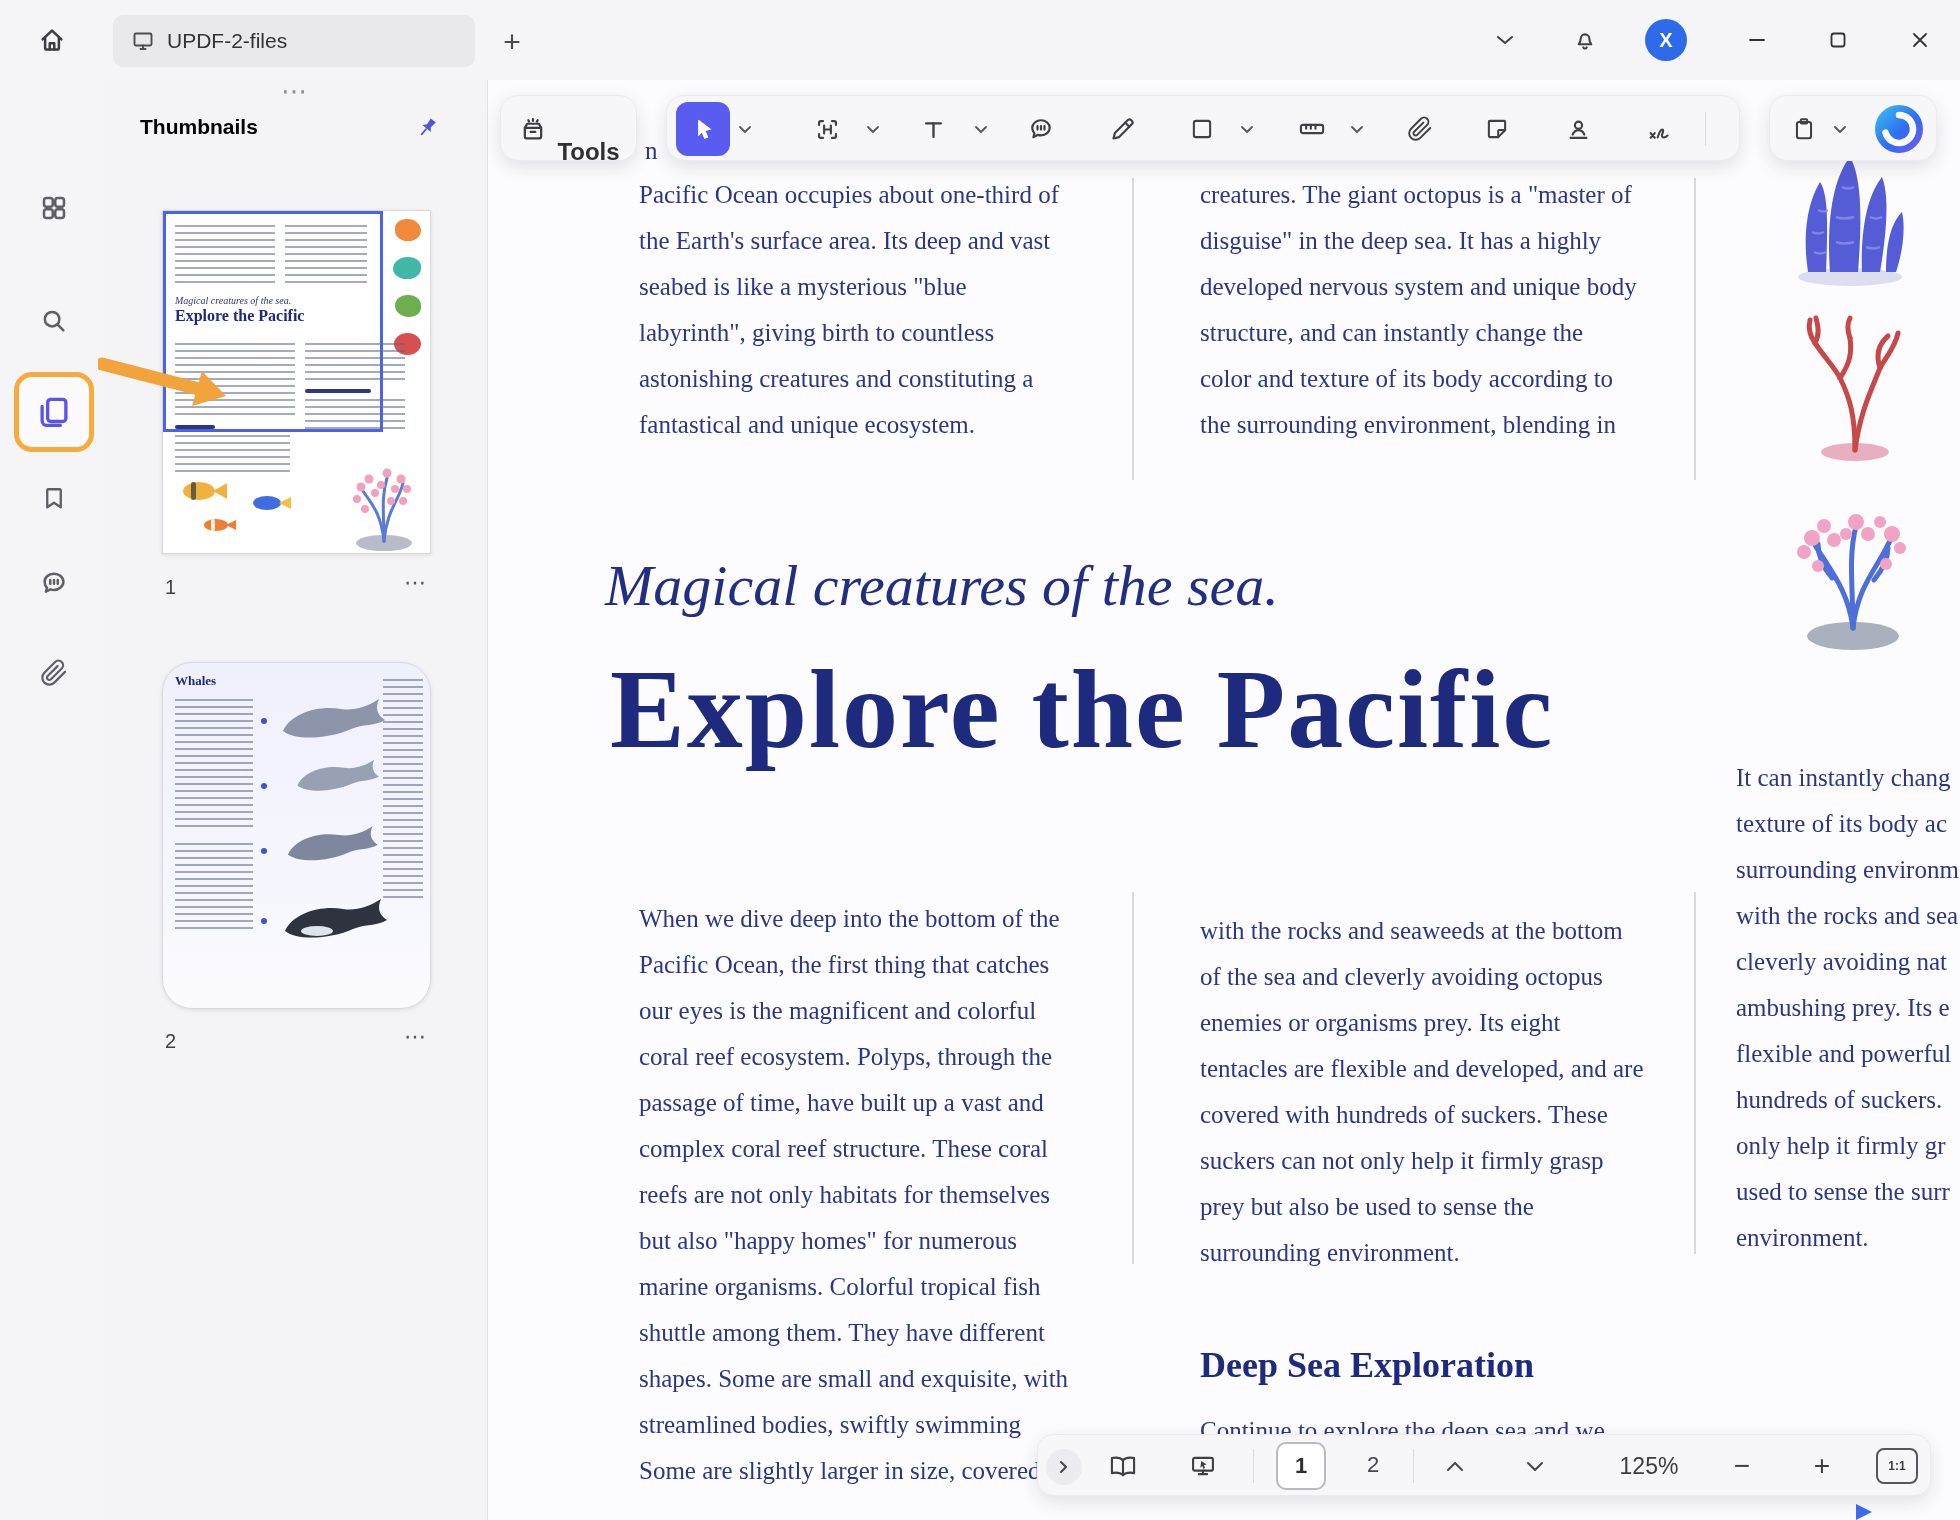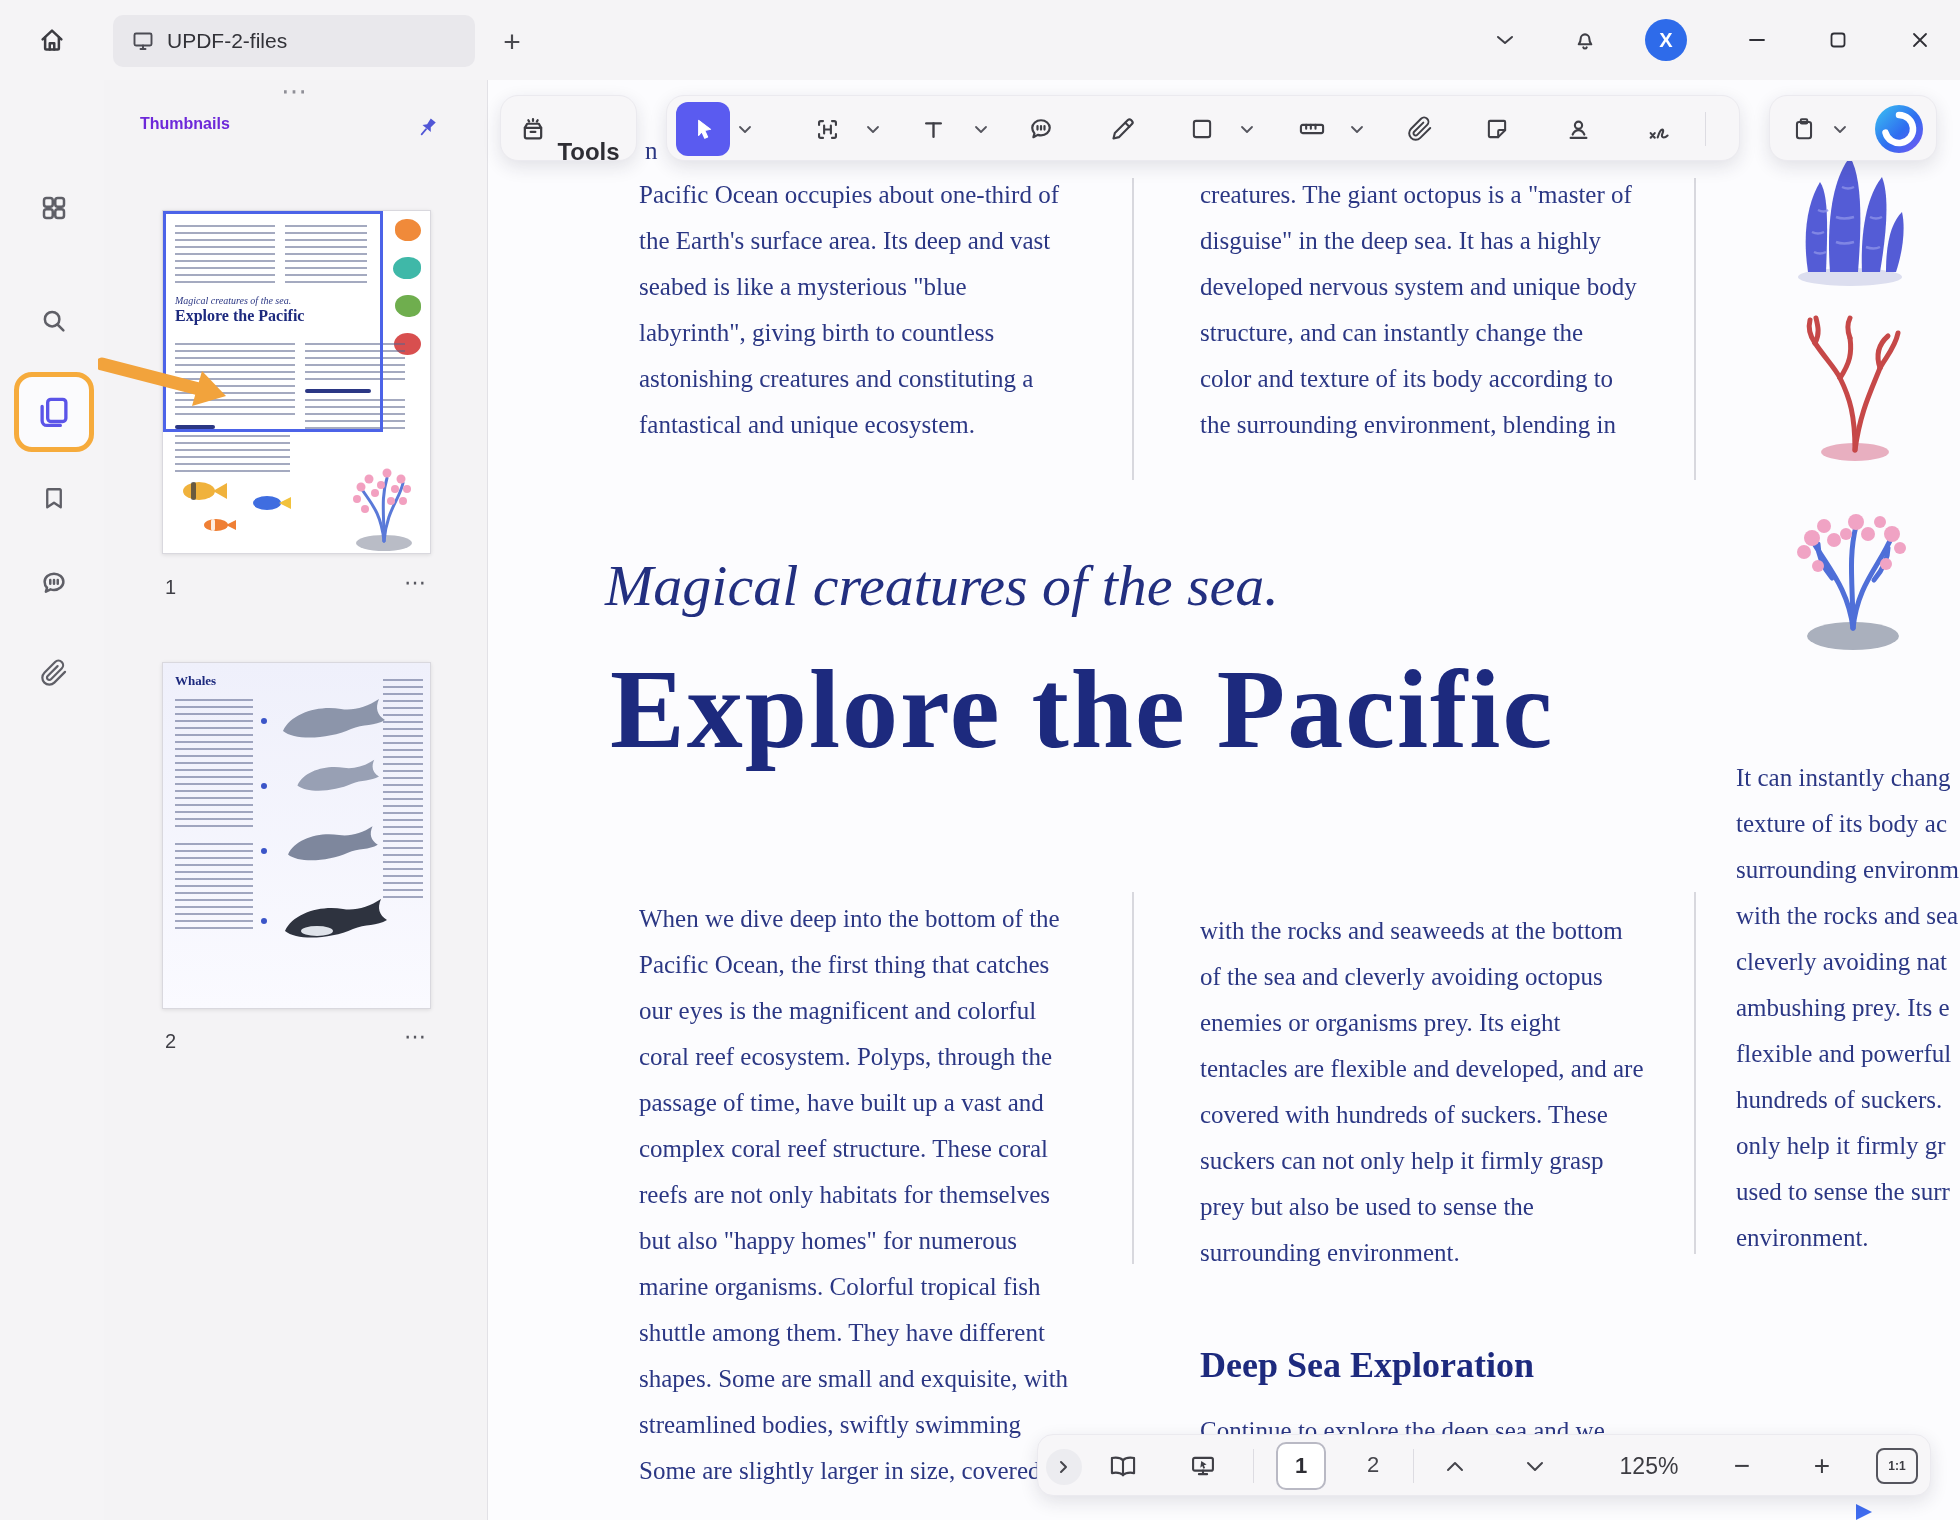--- a/index.html
+++ b/index.html
@@ -305,21 +305,21 @@
   <button class="btn" style="left:26px;top:1436px;width:56px;height:56px;">
     
   </button>
 </nav>
 
 <aside class="abs" style="left:104px;top:80px;width:384px;bottom:0;background:#f4f3f5;border-right:1px solid #e2e1e6;z-index:10;">
 </aside>
 
 <div class="abs dots" style="left:266px;top:78px;width:60px;text-align:center;font-size:26px;letter-spacing:4px;color:#8f8f97;z-index:12;">⋯</div>
 
-<h2 class="abs" style="left:140px;top:115px;font-size:16px;font-weight:700;color:#6d28d9;z-index:12;">Thumbnails</h2>
+<h2 class="abs" style="left:140px;top:115px;font-size:21px;font-weight:700;color:#000000;z-index:12;">Thumbnails</h2>
 
 <button class="btn" style="left:405px;top:106px;width:44px;height:44px;z-index:12;">
   <span>
     <svg width="26" height="26" viewBox="0 0 24 24">
         <g fill="#5156d6" transform="rotate(40 12 12)">
       <path d="M9 3h6l-.8 6.2 2.8 3.3H7l2.8-3.3z"></path>
           <rect x="11.2" y="12.5" width="1.6" height="8" rx=".8"></rect>
         </g>
       </svg>
   </span>
@@ -382,21 +382,21 @@
           <circle cx="62" cy="58" r="4"></circle>
           <circle cx="24" cy="66" r="4"></circle>
       </g>
     </svg>
   </div>
   <div class="mini" style="left:0;top:0;width:220px;height:221px;border:3px solid #4c63e8;"></div>
 </div>
 <div class="pagelabel" style="left:165px;top:576px;">1</div>
 <button class="btn dots" style="left:396px;top:568px;width:40px;height:30px;z-index:12;">⋯</button>
 
-<div class="thumb" style="left:162px;top:662px;width:269px;height:347px;background:linear-gradient(180deg,#eff0fb,#fafaff);">
+<div class="thumb" style="left:162px;top:662px;width:269px;height:347px;background:linear-gradient(180deg,#eff0fb,#fafaff);border-radius:30px;">
   <div class="mini serif" style="left:12px;top:10px;font-weight:700;font-size:13px;color:#1d2a7e;">Whales</div>
   <div class="mini tbar" style="left:12px;top:36px;width:78px;height:130px;"></div>
   <div class="mini tbar" style="left:12px;top:180px;width:78px;height:90px;"></div>
   <div class="mini tbar" style="left:220px;top:16px;width:40px;height:220px;"></div>
   <div class="mini" style="left:98px;top:40px;width:8px;height:240px;">
     <div style="position:absolute;top:15px;width:6px;height:6px;border-radius:50%;background:#3b55c8;"></div>
     <div style="position:absolute;top:80px;width:6px;height:6px;border-radius:50%;background:#3b55c8;"></div>
     <div style="position:absolute;top:145px;width:6px;height:6px;border-radius:50%;background:#3b55c8;"></div>
     <div style="position:absolute;top:215px;width:6px;height:6px;border-radius:50%;background:#3b55c8;"></div>
   </div>

